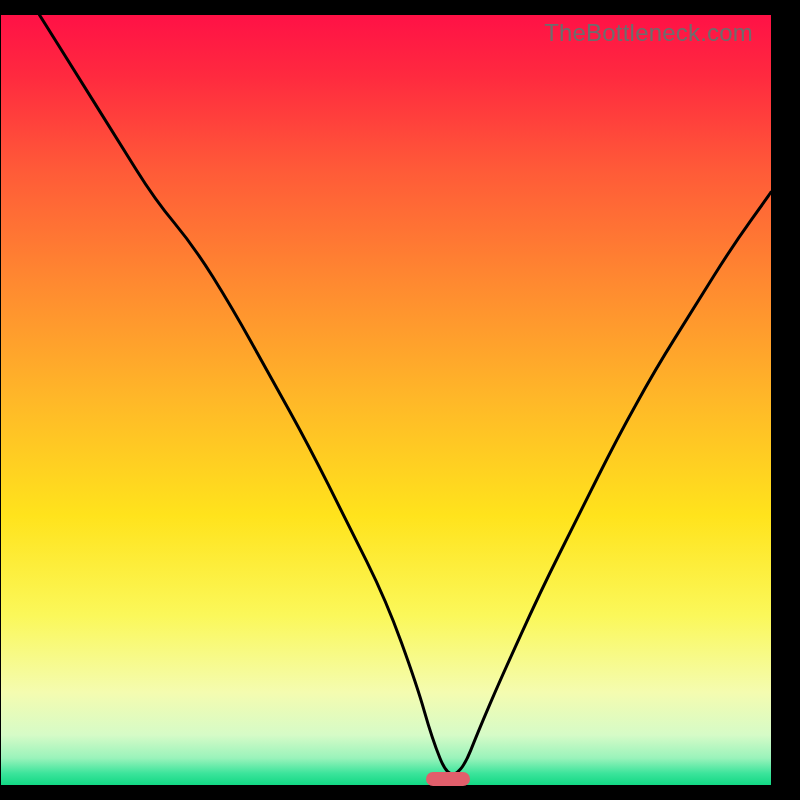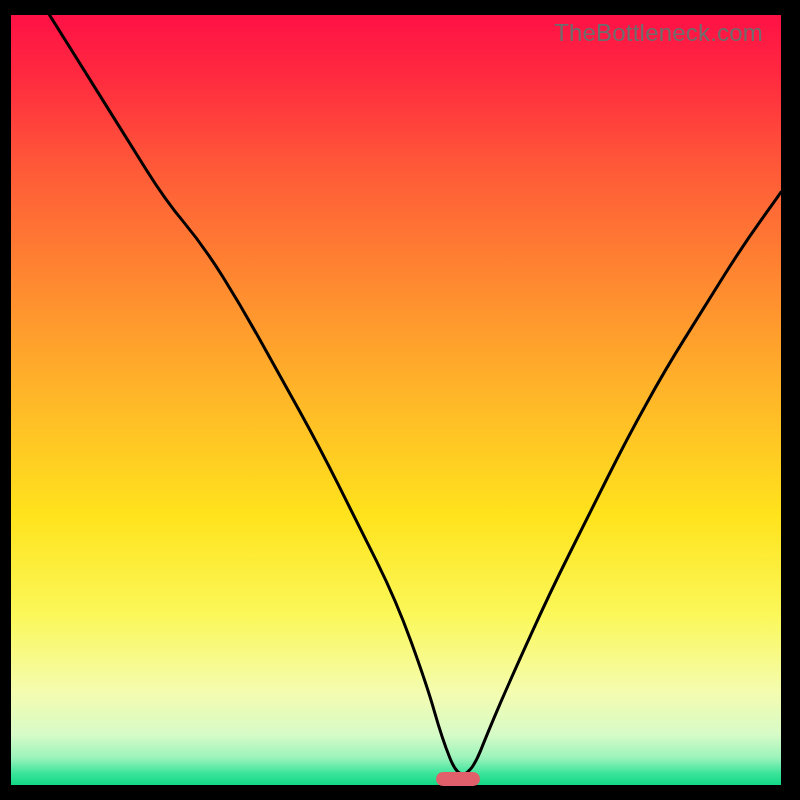--- a/index.html
+++ b/index.html
@@ -6,21 +6,21 @@
     margin: 0;
     padding: 0;
     width: 800px;
     height: 800px;
     background: #000;
     overflow: hidden;
     font-family: Arial, Helvetica, sans-serif;
   }
   .frame {
     position: absolute;
-    left: 11px;
+    left: 1px;
     top: 15px;
     width: 770px;
     height: 770px;
     background: #000;
     border-radius: 32px;
   }
   .plot-area {
     position: absolute;
     left: 0;
     top: 0;

